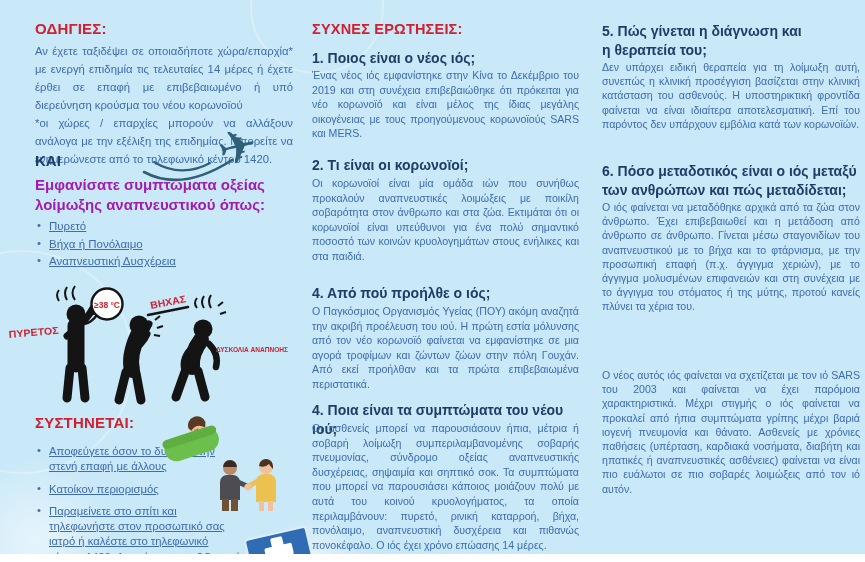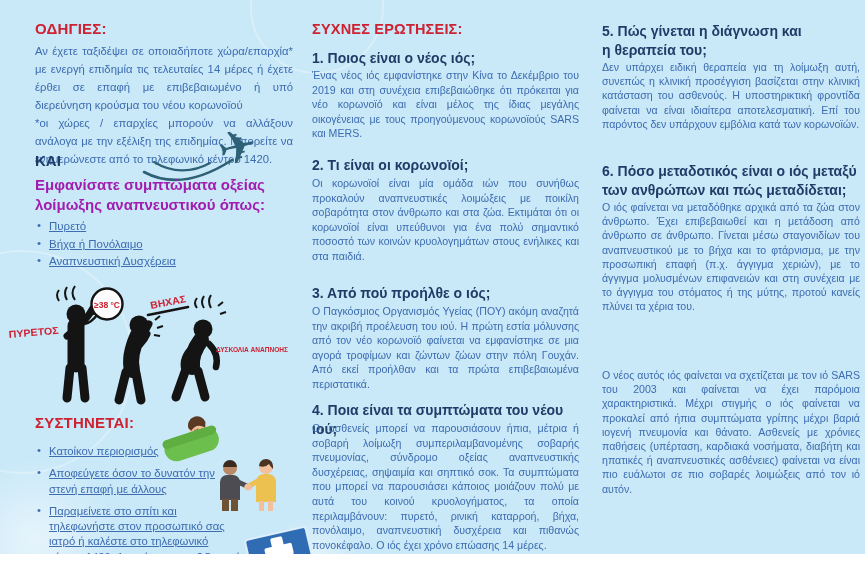--- a/index.html
+++ b/index.html
@@ -130,22 +130,22 @@
         <line x1="193" y1="93" x2="200" y2="119" stroke="#141414" stroke-width="9" stroke-linecap="round"></line>
         <path d="M190 68 C182 73 178 81 179 89" stroke="#141414" stroke-width="6.5" fill="none" stroke-linecap="round"></path>
         <path d="M204 66 C211 73 213 81 211 89" stroke="#141414" stroke-width="6.5" fill="none" stroke-linecap="round"></path>
         <text x="211" y="74" font-size="8" font-weight="bold" fill="#ce2131" textLength="72" lengthAdjust="spacingAndGlyphs">ΔΥΣΚΟΛΙΑ ΑΝΑΠΝΟΗΣ</text>
       </g>
     </svg>
 
     <div class="red-title" style="top:398px;">ΣΥΣΤΗΝΕΤΑΙ:</div>
 
     <ul class="blist rec-list">
+      <li>Αποφεύγετε όσον το δυνατόν την στενή επαφή με άλλους</li>
       <li>Κατοίκον περιορισμός</li>
-      <li>Αποφεύγετε όσον το δυνατόν την στενή επαφή με άλλους</li>
       <li>Παραμείνετε στο σπίτι και τηλεφωνήστε στον προσωπικό σας ιατρό ή καλέστε στο τηλεφωνικό κέντρο 1420. Αναφέρετε το ταξιδιωτικό ιστορικό σας.</li>
     </ul>
 
     <svg class="illus" style="left:124px;top:398px;" width="66" height="50" viewBox="0 0 66 50">
       <g transform="rotate(-18 33 25)">
         <circle cx="42" cy="15" r="9" fill="#f2c09c"></circle>
         <path d="M33 14 a9 9 0 0 1 18 -1 l-2 5 q-7 -7 -14 -1 z" fill="#5a3a22"></path>
         <path d="M38 17 q2 2 4 0" stroke="#7a4a2a" stroke-width="1" fill="none"></path>
         <rect x="3" y="18" width="56" height="24" rx="12" fill="#6dbf4d"></rect>
         <rect x="3" y="18" width="56" height="9" rx="4.5" fill="#5fae41"></rect>
@@ -181,21 +181,21 @@
 
   <div class="col col-mid">
     <div class="red-title" style="top:5px;font-size:14.5px;">ΣΥΧΝΕΣ ΕΡΩΤΗΣΕΙΣ:</div>
 
     <div class="q" style="top:33px;">1. Ποιος είναι ο νέος ιός;</div>
     <div class="a body-text" style="top:52px;">Ένας νέος ιός εμφανίστηκε στην Κίνα το Δεκέμβριο του 2019 και στη συνέχεια επιβεβαιώθηκε ότι πρόκειται για νέο κορωνοϊό και είναι μέλος της ίδιας μεγάλης οικογένειας με τους προηγούμενους κορωνοϊούς SARS και MERS.</div>
 
     <div class="q" style="top:140px;">2. Τι είναι οι κορωνοϊοί;</div>
     <div class="a body-text" style="top:160px;">Οι κορωνοϊοί είναι μία ομάδα ιών που συνήθως προκαλούν αναπνευστικές λοιμώξεις με ποικίλη σοβαρότητα στον άνθρωπο και στα ζώα. Εκτιμάται ότι οι κορωνοϊοί είναι υπεύθυνοι για ένα πολύ σημαντικό ποσοστό των κοινών κρυολογημάτων στους ενήλικες και στα παιδιά.</div>
 
-    <div class="q" style="top:268px;">3. Από πού προήλθε ο ιός;</div>
+    <div class="q" style="top:268px;">4. Από πού προήλθε ο ιός;</div>
     <div class="a body-text" style="top:288px;">Ο Παγκόσμιος Οργανισμός Υγείας (ΠΟΥ) ακόμη αναζητά την ακριβή προέλευση του ιού. Η πρώτη εστία μόλυνσης από τον νέο κορωνοϊό φαίνεται να εμφανίστηκε σε μια αγορά τροφίμων και ζώντων ζώων στην πόλη Γουχάν. Από εκεί προήλθαν και τα πρώτα επιβεβαιωμένα περιστατικά.</div>
 
     <div class="q" style="top:385px;">4. Ποια είναι τα συμπτώματα του νέου ιού;</div>
     <div class="a body-text" style="top:405px;">Οι ασθενείς μπορεί να παρουσιάσουν ήπια, μέτρια ή σοβαρή λοίμωξη συμπεριλαμβανομένης σοβαρής πνευμονίας, σύνδρομο οξείας αναπνευστικής δυσχέρειας, σηψαιμία και σηπτικό σοκ. Τα συμπτώματα που μπορεί να παρουσιάσει κάποιος μοιάζουν πολύ με αυτά του κοινού κρυολογήματος, τα οποία περιλαμβάνουν: πυρετό, ρινική καταρροή, βήχα, πονόλαιμο, αναπνευστική δυσχέρεια και πιθανώς πονοκέφαλο. Ο ιός έχει χρόνο επώασης 14 μέρες.</div>
   </div>
 
   <div class="col col-right">
     <div class="q" style="top:6px;width:200px;">5. Πώς γίνεται η διάγνωση και η θεραπεία του;</div>
     <div class="a body-text" style="top:44px;">Δεν υπάρχει ειδική θεραπεία για τη λοίμωξη αυτή, συνεπώς η κλινική προσέγγιση βασίζεται στην κλινική κατάσταση του ασθενούς. Η υποστηρικτική φροντίδα φαίνεται να είναι ιδιαίτερα αποτελεσματική. Επί του παρόντος δεν υπάρχουν εμβόλια κατά των κορωνοϊών.</div>
 

